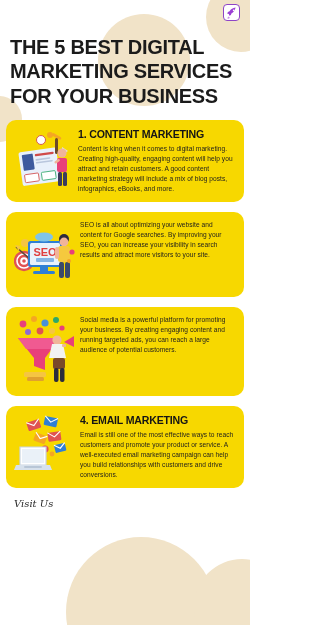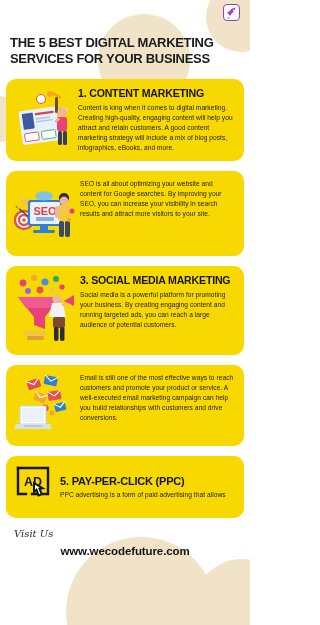--- a/index.html
+++ b/index.html
@@ -31,21 +31,21 @@
   .logo-text { line-height:1; }
   .logo-name { font-size:11.5px; font-weight:700; letter-spacing:-.2px; white-space:nowrap; }
   .logo-name .we { color:#3a3a3a; }
   .logo-name .code { color:#9b3fd4; }
   .logo-name .future { color:#3a3a3a; }
   .logo-tag { font-size:5.4px; color:#6b6b6b; letter-spacing:.15px; margin-top:1.5px; white-space:nowrap; }
 
   .title {
     position:relative; z-index:2;
     margin:14px 10px 0 10px;
-    font-size:13px; font-weight:800; line-height:1.22;
+    font-size:20px; font-weight:800; line-height:1.22;
     color:#1b1b1b; letter-spacing:-.3px;
   }
 
   
   .cards { position:relative; z-index:2; margin-top:12px; }
   .card {
     background:#f7d800;
     border-radius:10px;
     margin:0 6px 10px 6px;
     padding:7px 8px 8px 8px;
@@ -189,21 +189,20 @@
           <path d="M38 30 h11 l3 14 h-17z" fill="#f2f2f2"></path>
           <rect x="39" y="44" width="12" height="11" rx="2" fill="#7a4a2a"></rect>
           <rect x="40" y="54" width="4.5" height="14" rx="2" fill="#2b2b3d"></rect>
           <rect x="46" y="54" width="4.5" height="14" rx="2" fill="#2b2b3d"></rect>
           <path d="M50 28 l10 -6 v11z" fill="#e8407a"></path>
           <rect x="48" y="30" width="4" height="3" rx="1" fill="#f0b49a"></rect>
         </g>
       </svg>
     </div>
     <div class="card-body">
-      <div class="card-title">3. SOCIAL MEDIA MARKETING</div>
       <div class="card-text">Social media is a powerful platform for promoting your business. By creating engaging content and running targeted ads, you can reach a large audience of potential customers.</div>
     </div>
   </div>
 
   <div class="card">
     <div class="card-art">
       <svg width="62" height="62" viewBox="0 0 62 62">
         <g>
           <g transform="rotate(-18 22 14)">
             <rect x="14" y="7" width="13" height="9" rx="1.2" fill="#e05252"></rect>
@@ -229,39 +228,23 @@
           <circle cx="24" cy="38" r="2.6" fill="#2ea86a"></circle>
           <circle cx="38" cy="41" r="2.4" fill="#f5a623"></circle>
         </g>
         <path d="M6 34 h26 v18 H6z" fill="#fff" stroke="#c9d4e0" stroke-width="1.2"></path>
         <rect x="8" y="36" width="22" height="14" fill="#eaf1f8"></rect>
         <path d="M2 52 h34 l2 5 H0z" fill="#d7e1ec"></path>
         <rect x="10" y="53" width="18" height="2" rx="1" fill="#b8c6d6"></rect>
       </svg>
     </div>
     <div class="card-body">
+      <div class="card-title">4. EMAIL MARKETING</div>
       <div class="card-text">Email is still one of the most effective ways to reach customers and promote your product or service. A well-executed email marketing campaign can help you build relationships with customers and drive conversions.</div>
     </div>
   </div>
 
-  <div class="card card-ppc">
-    <div class="card-art">
-      <svg width="42" height="40" viewBox="0 0 42 40">
-        <path d="M4 3 h30 v26 h-16" fill="none" stroke="#151515" stroke-width="2.4" stroke-linecap="square"></path>
-        <path d="M4 3 v26 h8" fill="none" stroke="#151515" stroke-width="2.4" stroke-linecap="square"></path>
-        <text x="19" y="21" font-family="Liberation Sans, sans-serif" font-size="12.5" font-weight="800" fill="#151515" text-anchor="middle">AD</text>
-        <g fill="#fff" stroke="#151515" stroke-width="2">
-          <path d="M20 18 v9 l2.5 -2.2 2 5.6 3.2 -1.3 -2.2 -5.4 3.3 -.4z"></path>
-        </g>
-      </svg>
-    </div>
-    <div class="card-body">
-      <div class="card-title">5. PAY-PER-CLICK (PPC)</div>
-      <div class="card-text">PPC advertising is a form of paid advertising that allows</div>
-    </div>
-  </div>
 
 </div>
 
 <div class="footer">
   <div class="visit">Visit Us</div>
-  <div class="url">www.wecodefuture.com</div>
 </div>
 
 </body></html>

